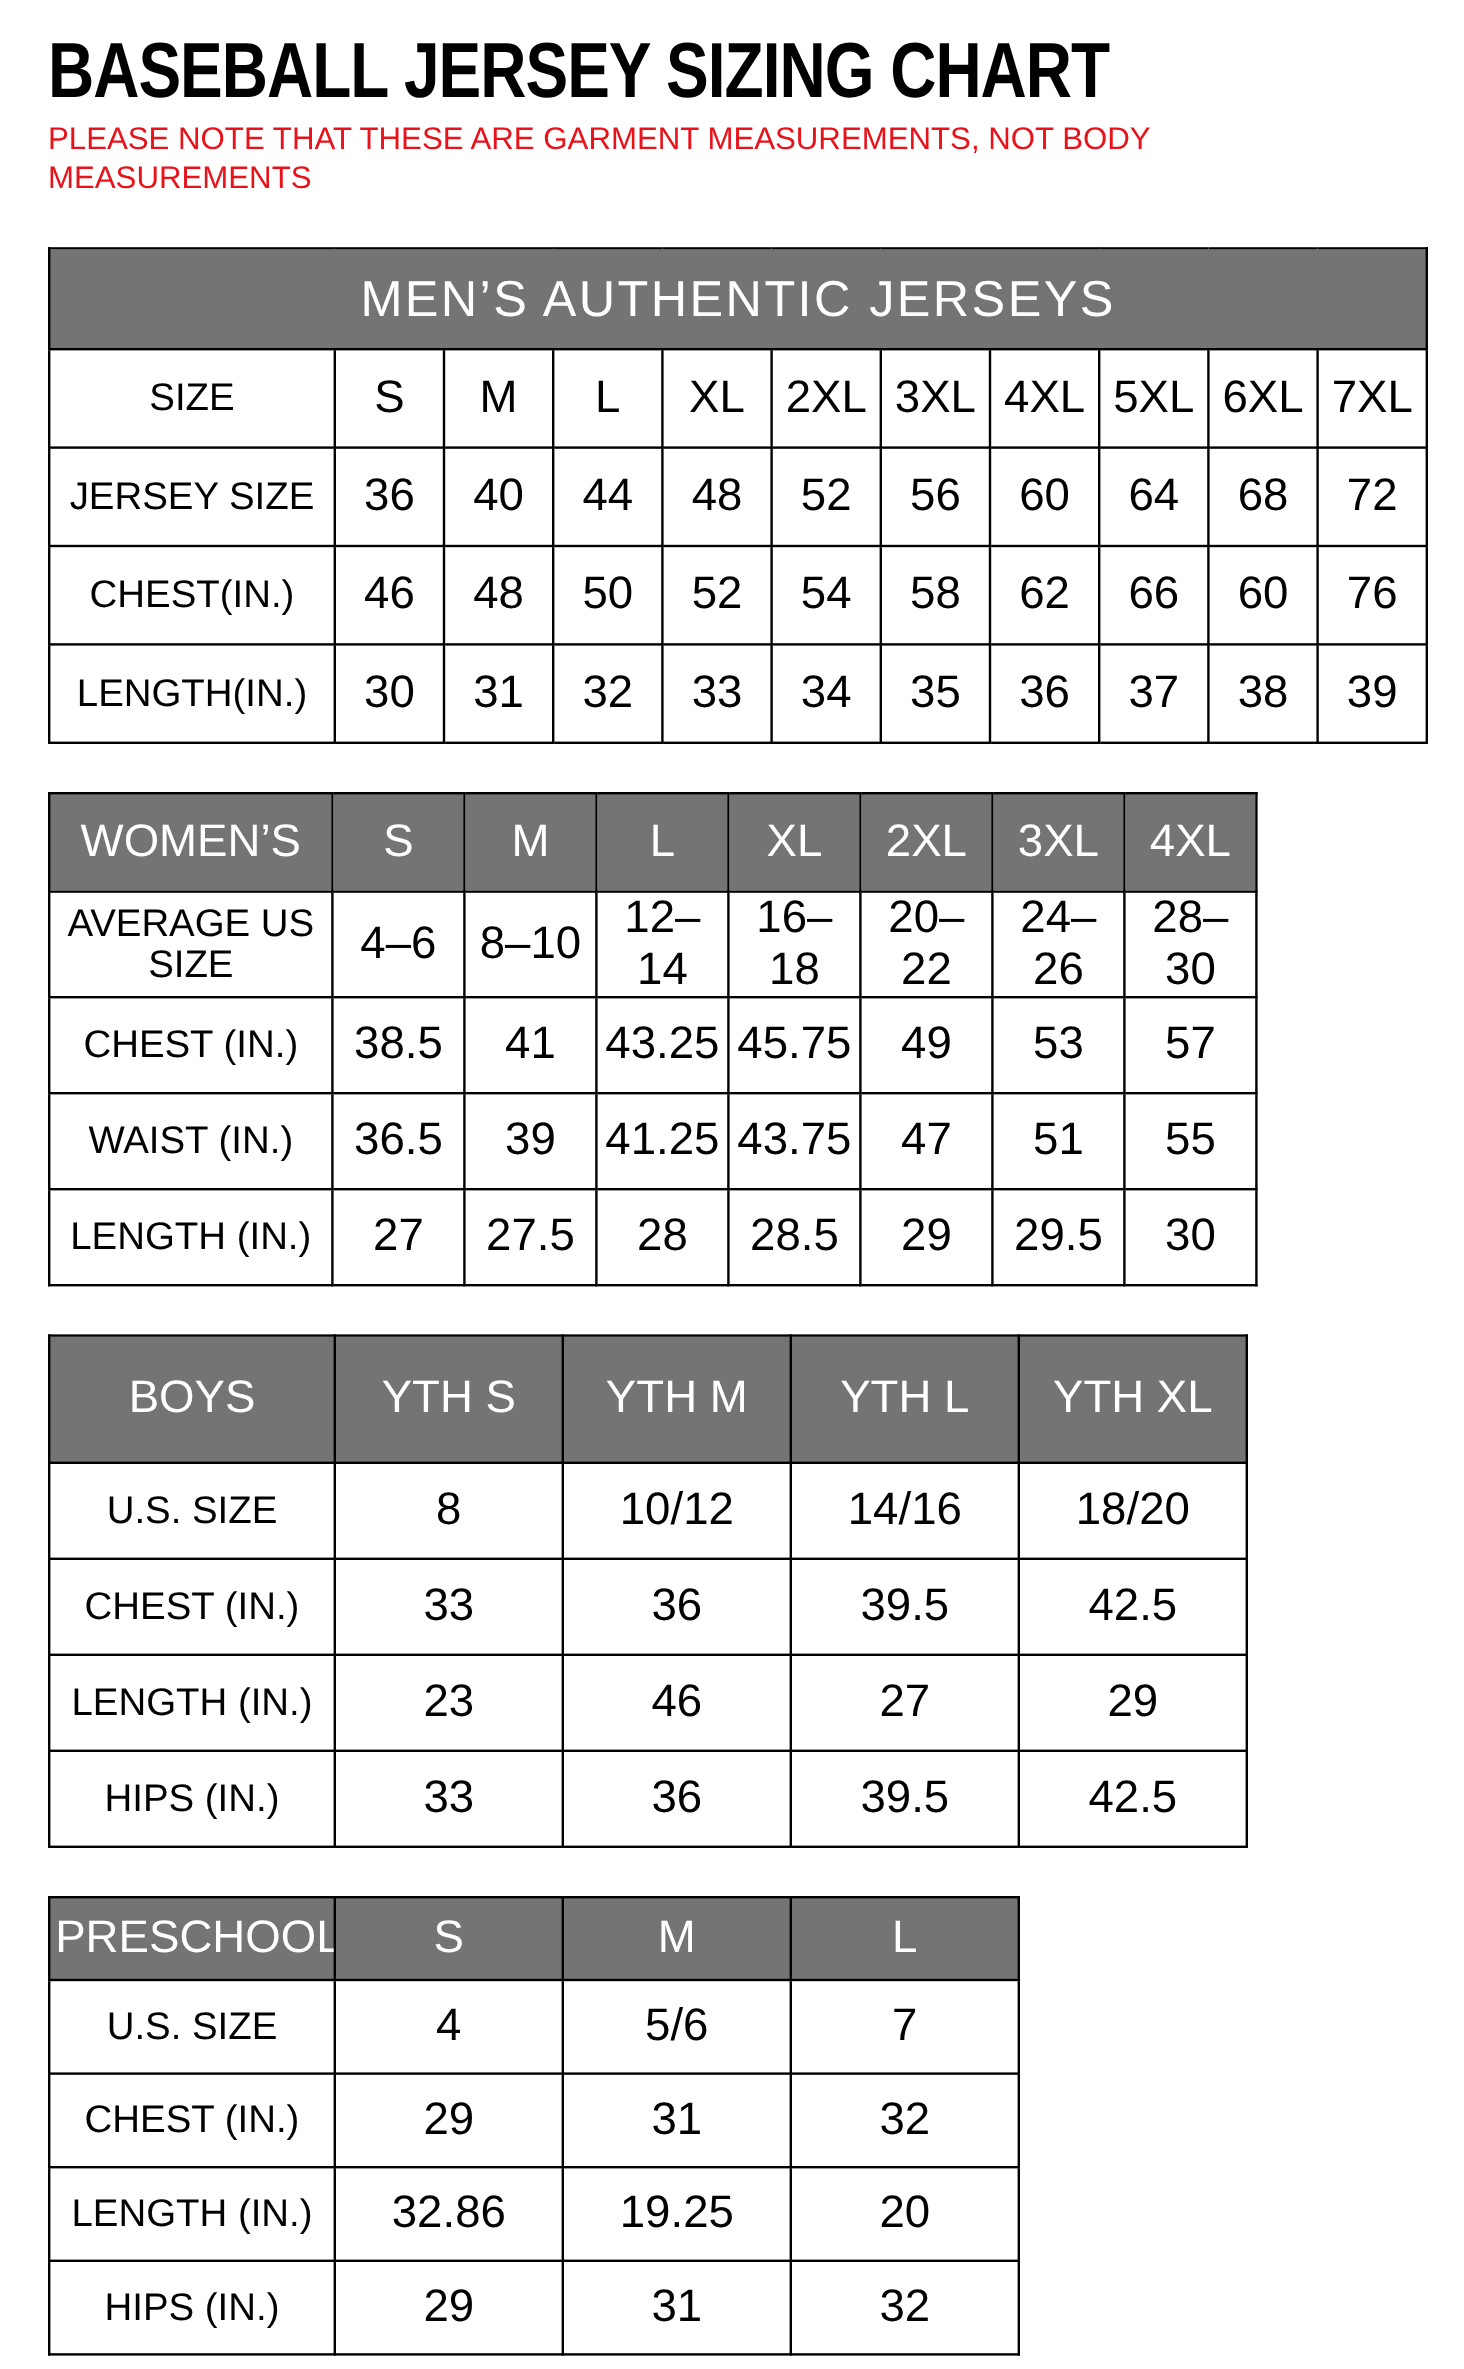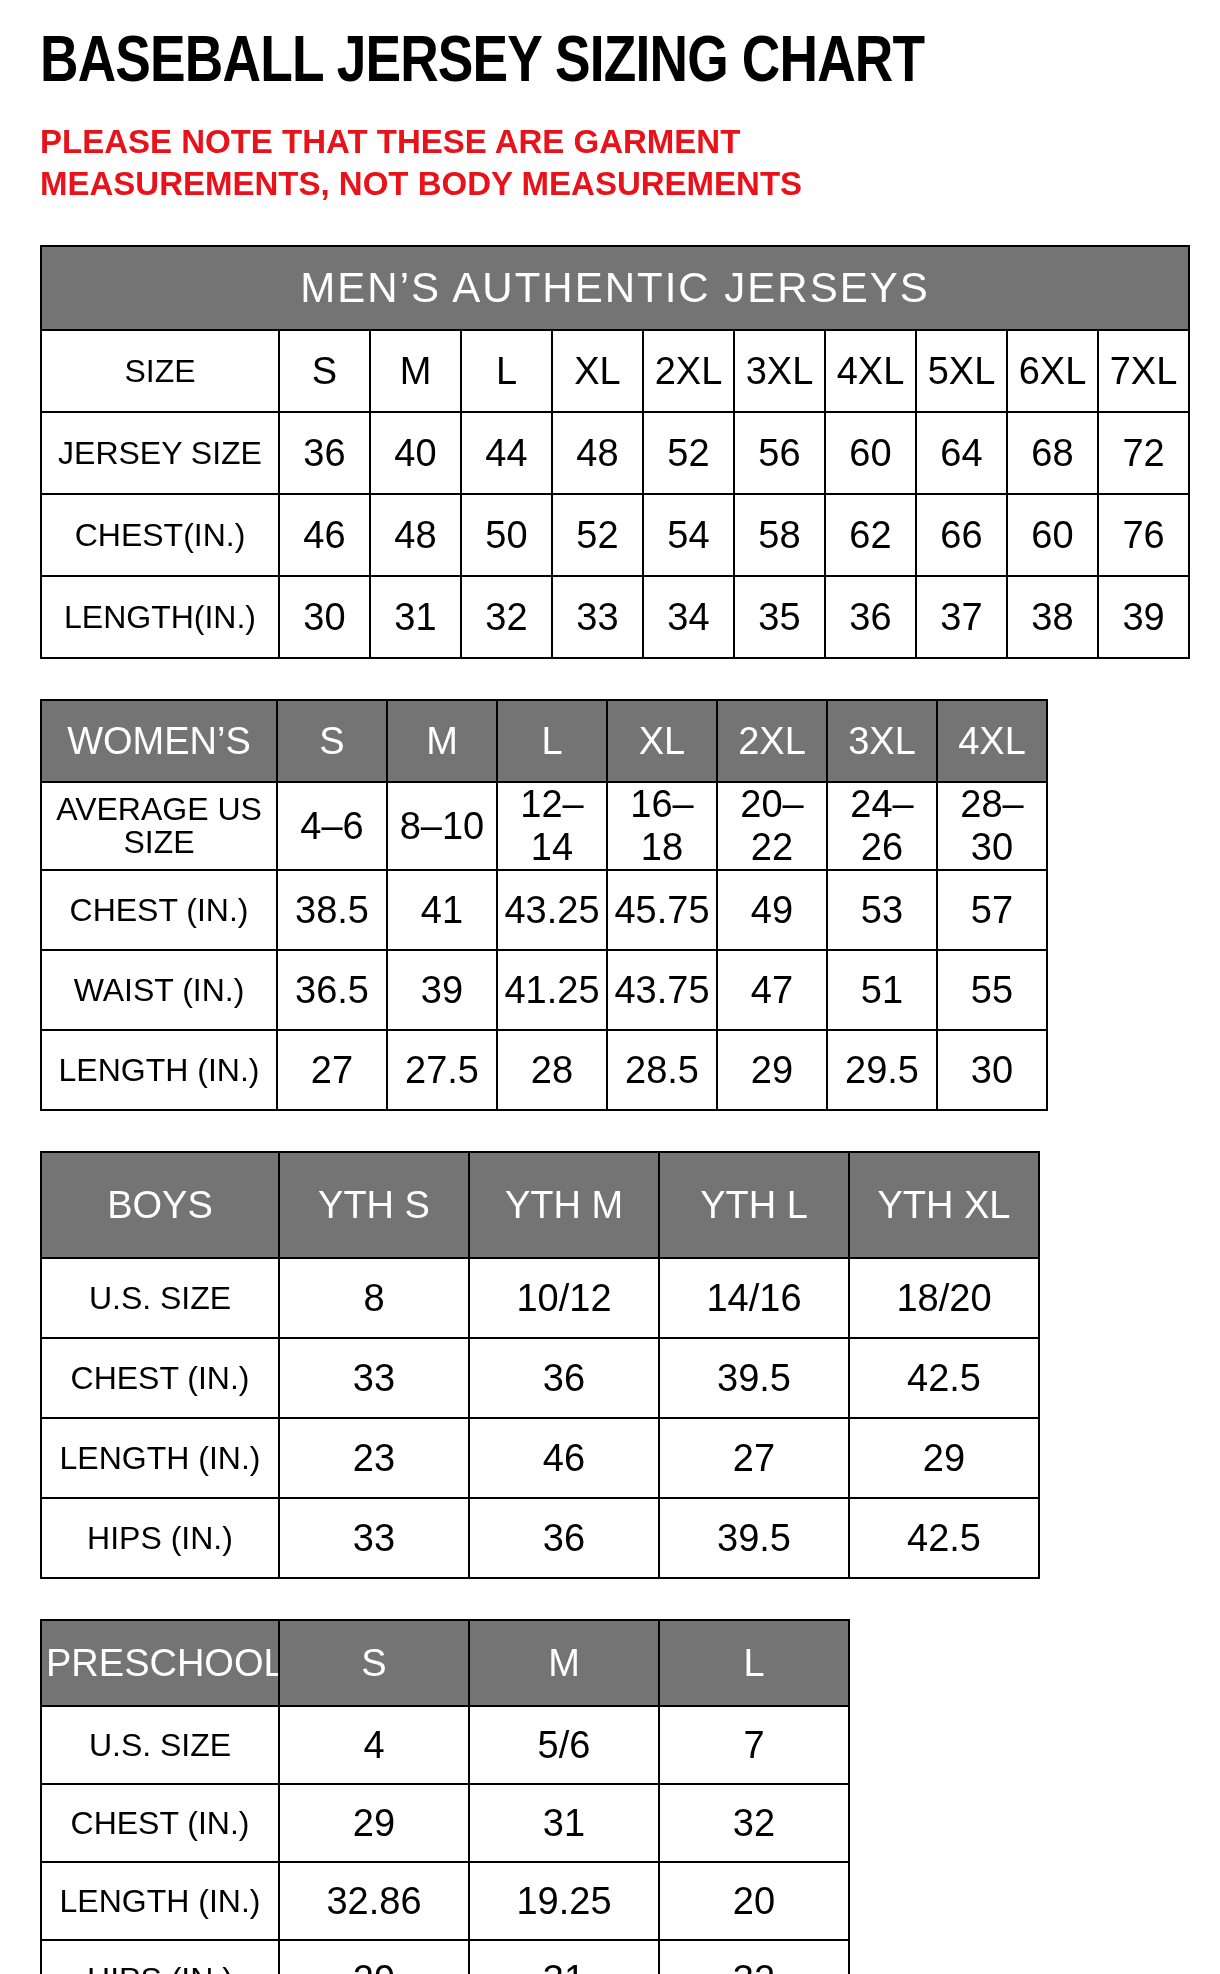--- a/index.html
+++ b/index.html
@@ -26,25 +26,25 @@
     line-height:1.0;
     white-space:nowrap;
     letter-spacing:-1px;
     transform:scaleX(0.82);
     transform-origin:left center;
     display:inline-block;
     color:#000000;
     margin:0;
   }
   .note{
-    margin-top:30px;
+    margin-top:8px;
     max-width:920px;
-    font-size:33px;
+    font-size:26px;
     line-height:1.28;
-    font-weight:bold;
+    font-weight:normal;
     color:var(--accent-red);
     letter-spacing:0px;
   }
   table.tbl{
     border-collapse:collapse;
     table-layout:fixed;
     margin-top:40px;
   }
   table.tbl th, table.tbl td{
     border:2px solid var(--border);
@@ -79,21 +79,21 @@
   .c-label-w{ width:236px; }
   .c-size-w{ width:110px; }
   
   .t-boys{ width:998px; margin-top:37px; }
   .t-boys th{ height:106px; }
   .t-boys td{ height:80px; }
   .c-label-b{ width:238px; }
   .c-size-b{ width:190px; }
   
   .t-preschool{ width:808px; margin-top:25px; }
-  .t-preschool th{ height:86px; }
+  .t-preschool th{ height:69px; }
   .t-preschool td{ height:78px; }
   .c-label-p{ width:238px; }
   .c-size-p{ width:190px; }
   .footer-note{
     margin-top:14px;
     font-size:25px;
     font-weight:bold;
     color:var(--accent-red);
     white-space:nowrap;
   }

